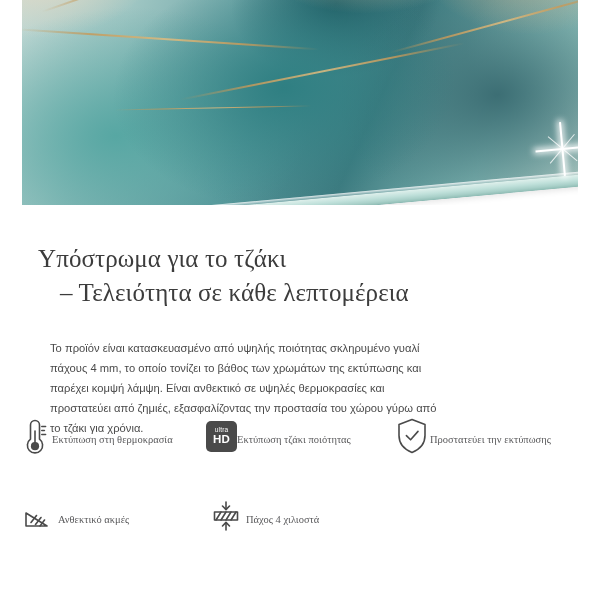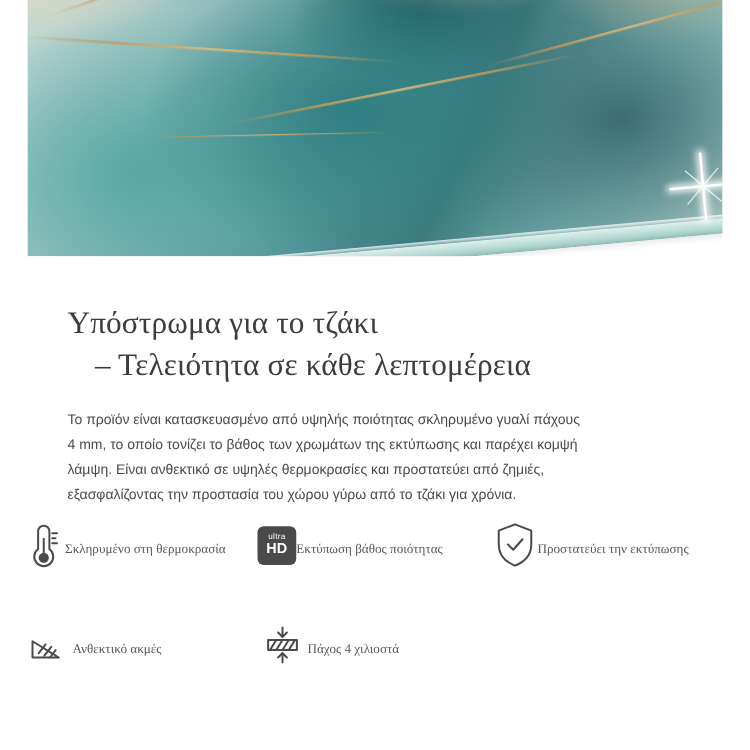--- a/index.html
+++ b/index.html
@@ -142,38 +142,38 @@
   }
 
   
   .mask-left  { position: absolute; left: 0;  top: 0; width: 22px;  height: 222px; background: #fff; }
   .mask-right { position: absolute; right: 0; top: 0; width: 22px;  height: 222px; background: #fff; }
   .mask-bottom{ position: absolute; left: 0;  bottom: 0; width: 600px; height: 17px; background: #fff; }
 
   
   .content {
     position: absolute;
-    left: 16px;
+    left: 0;
     top: 222px;
     width: 490px;
   }
   .headline {
     margin: 0;
     padding: 20px 38px 0 38px;
     font-family: "Liberation Serif", serif;
     font-weight: normal;
     font-size: 25px;
     line-height: 34px;
     color: #3c3c3c;
     letter-spacing: 0.1px;
   }
   .headline .line2 { display: block; margin-left: 22px; }
 
   .body-copy {
-    margin: 0;
+    margin: 12px;
     padding: 16px 40px 0 38px;
     font-family: "Liberation Sans", sans-serif;
     font-size: 11.2px;
     line-height: 20px;
     color: #4a4a4a;
     text-align: left;
   }
 
   
   .features {
@@ -288,31 +288,31 @@
           <g class="icon-stroke">
             <path d="M17 5.5 a4.5 4.5 0 0 1 4.5 4.5 v14.2 a7.6 7.6 0 1 1 -9 0 v-14.2 a4.5 4.5 0 0 1 4.5 -4.5 z"></path>
             <line x1="17" y1="16" x2="17" y2="29.5"></line>
             <line x1="23.8" y1="11.5" x2="27.6" y2="11.5"></line>
             <line x1="23.8" y1="15.5" x2="26.4" y2="15.5"></line>
             <line x1="23.8" y1="19.5" x2="27.6" y2="19.5"></line>
           </g>
           <circle cx="17" cy="31.2" r="4.1" fill="#4a4a4a"></circle>
         </svg>
       </div>
-      <div class="feature-label">Σκληρυμένο στη θερμοκρασία</div>
+      <div class="feature-label">Εκτύπωση στη θερμοκρασία</div>
     </div>
 
     <div class="feature">
       <div class="feature-icon">
         <div class="hd-badge">
           <span class="hd-top">ultra</span>
           <span class="hd-bot">HD</span>
         </div>
       </div>
-      <div class="feature-label">Εκτύπωση βάθος ποιότητας</div>
+      <div class="feature-label">Εκτύπωση τζάκι ποιότητας</div>
     </div>
 
     <div class="feature">
       <div class="feature-icon">
         <svg width="36" height="42" viewBox="0 0 36 42">
           <g class="icon-stroke">
             <path d="M18 4.5 L31 9.5 v11 c0 8.2 -5.6 14 -13 17 c-7.4 -3 -13 -8.8 -13 -17 v-11 z"></path>
             <polyline points="12.4,20.6 16.6,24.8 24,16.4"></polyline>
           </g>
         </svg>

